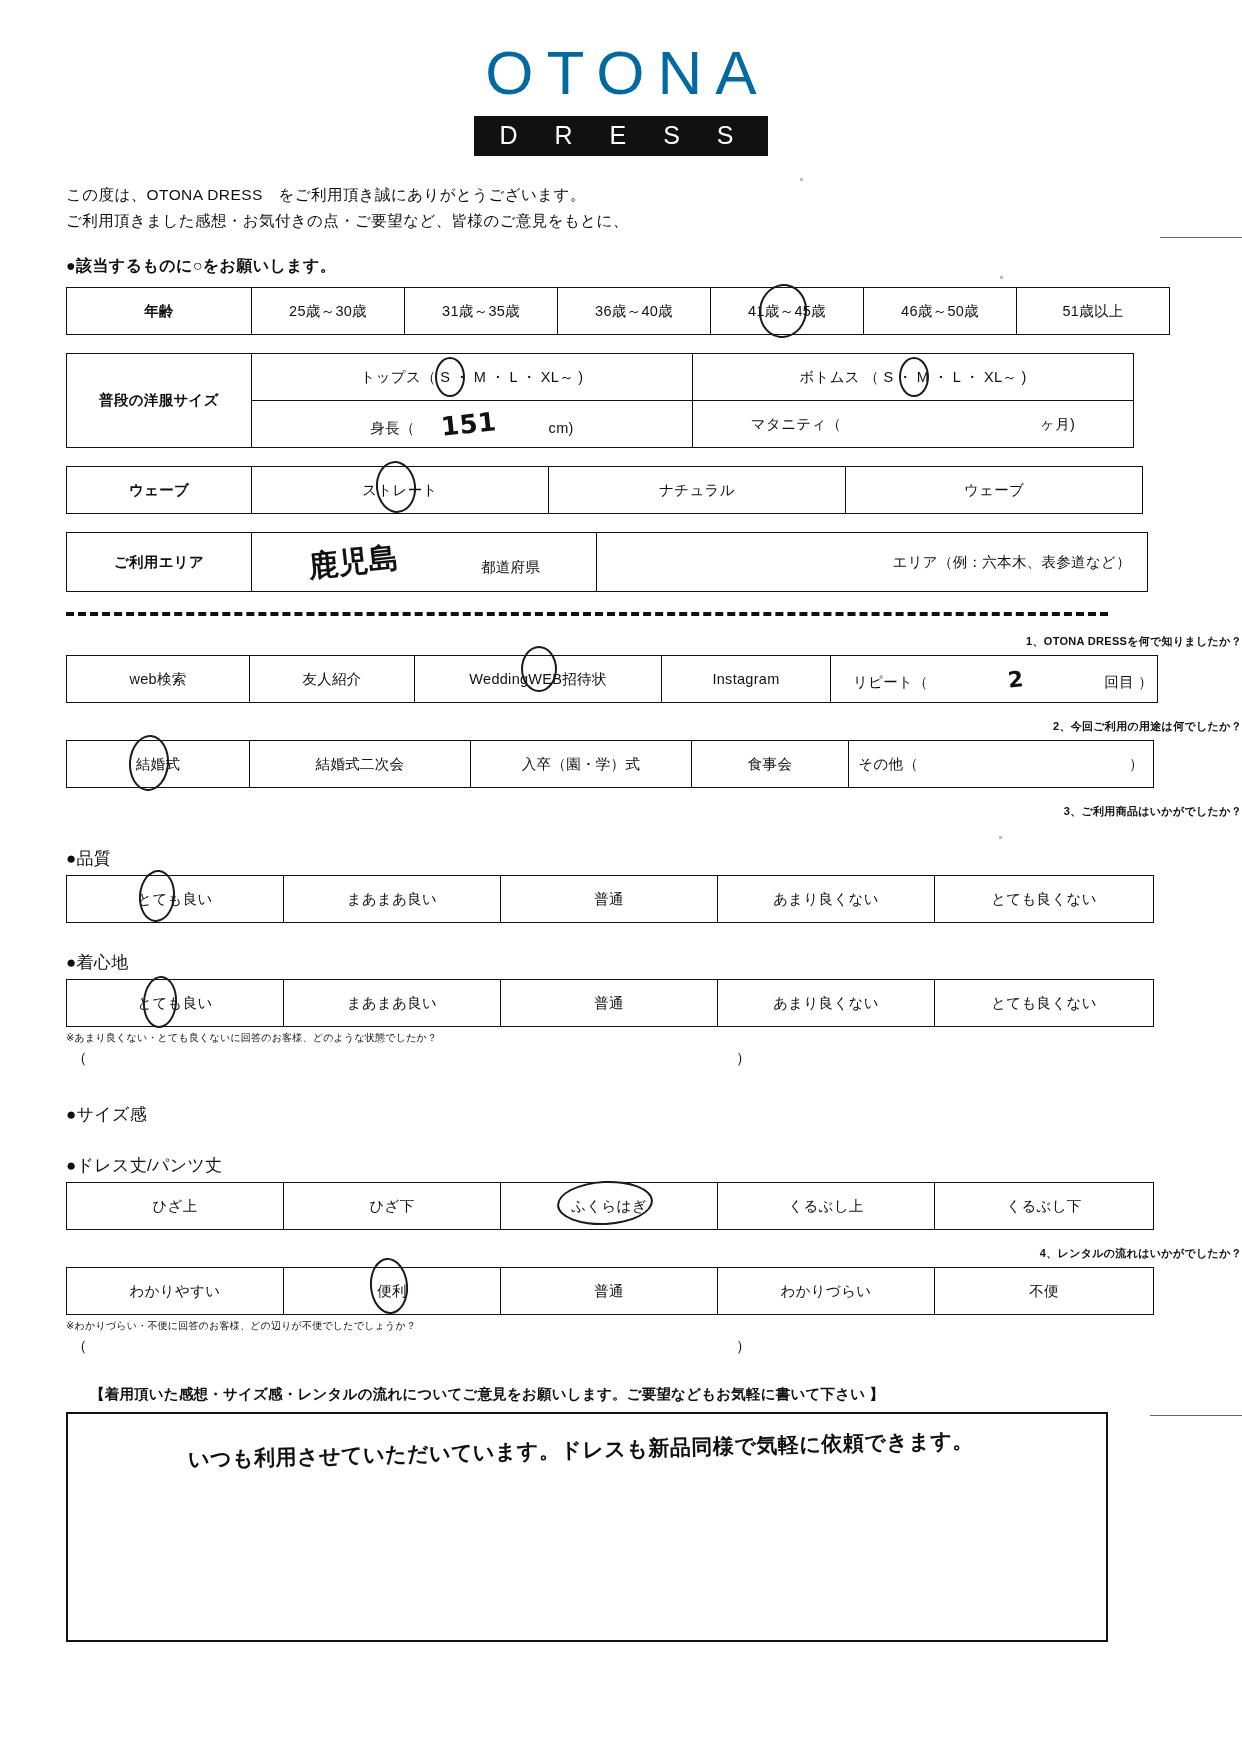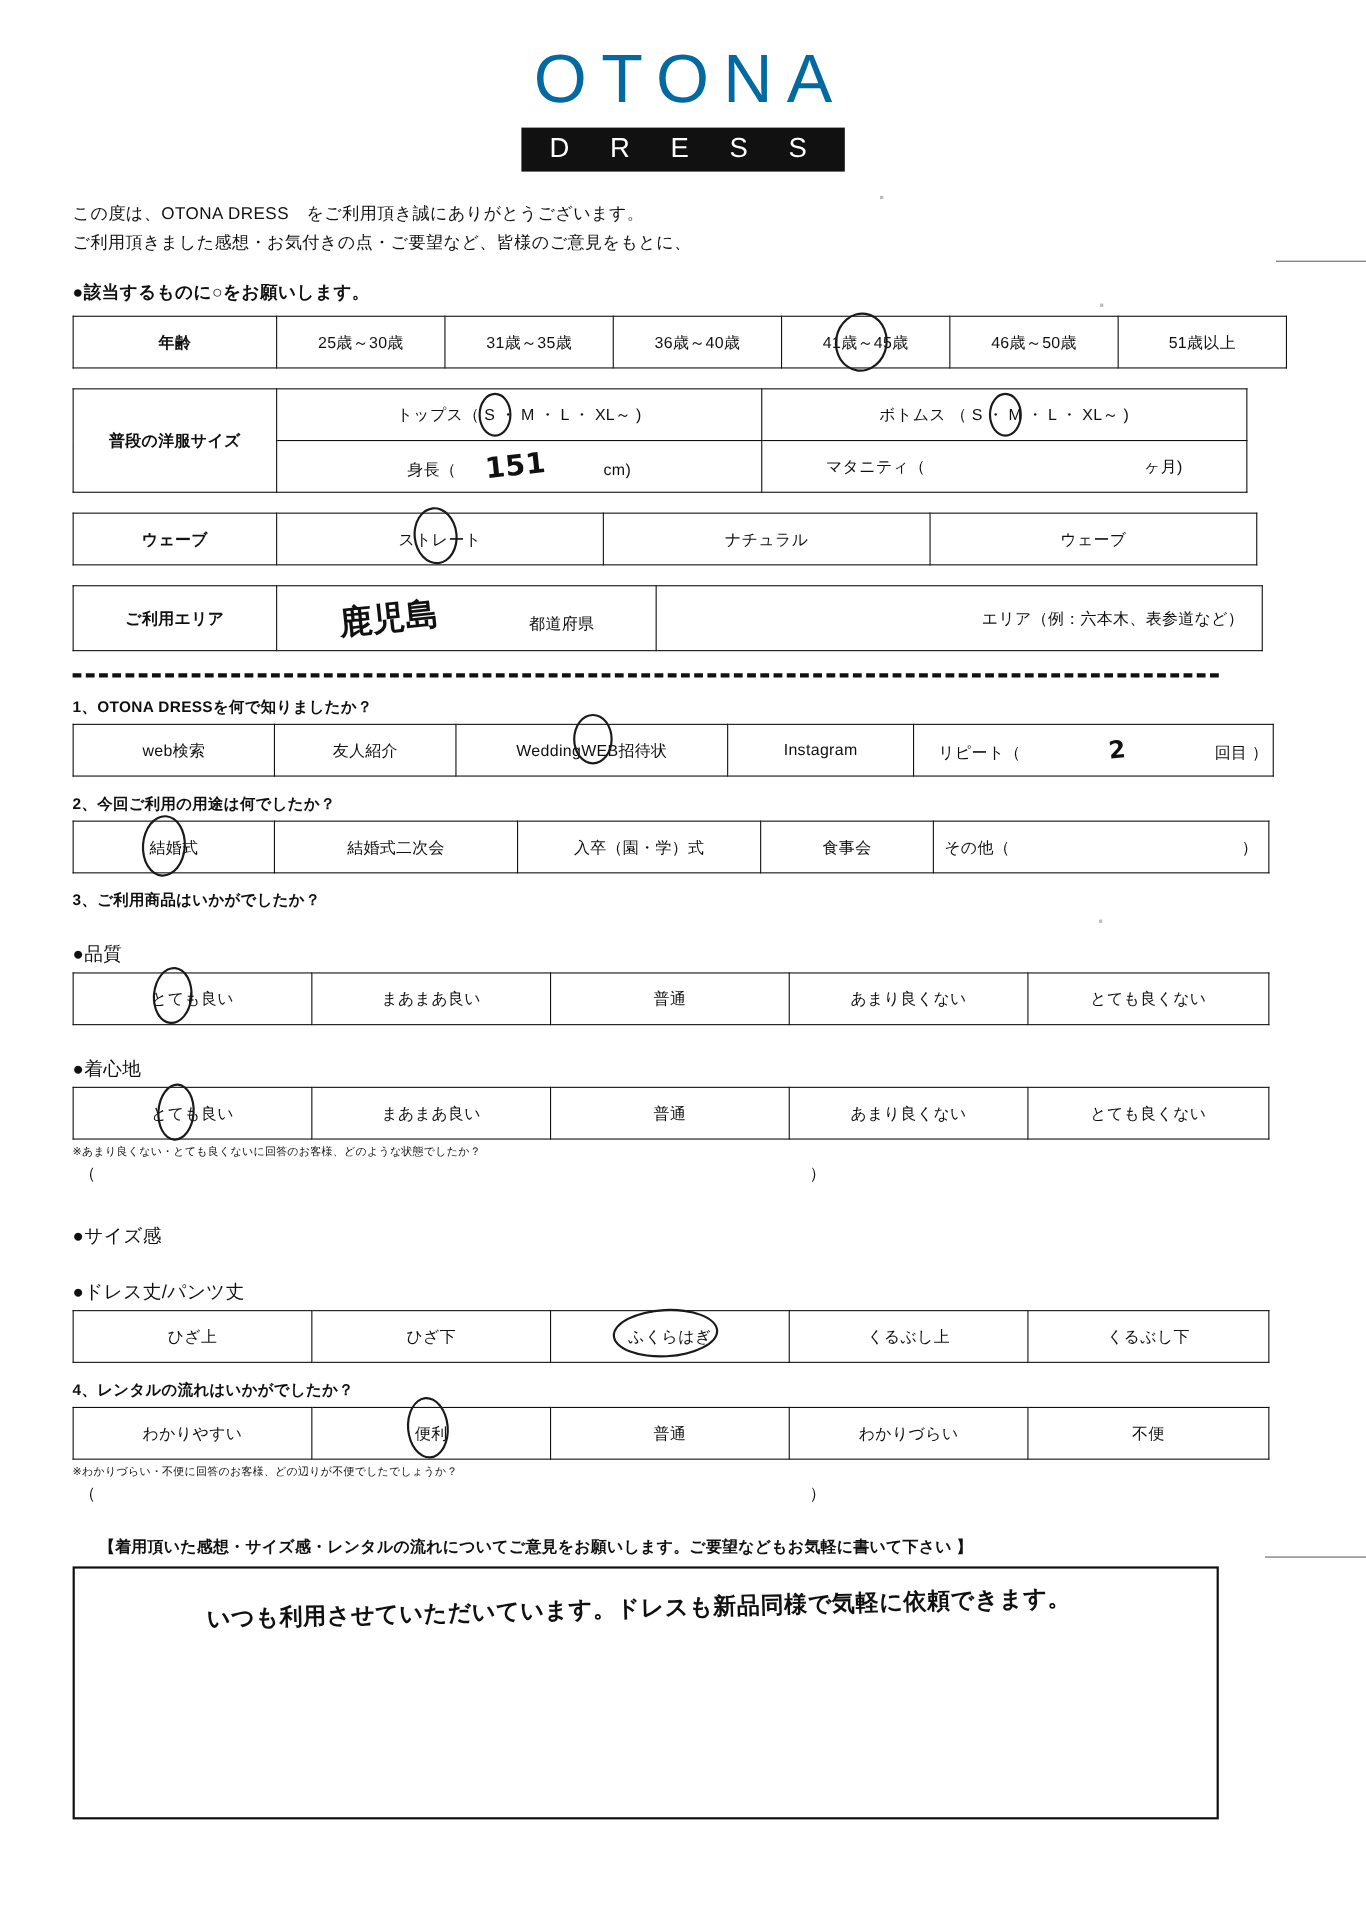--- a/index.html
+++ b/index.html
@@ -39,21 +39,21 @@
   }
   table.grid td {
     border:1.6px solid #111; text-align:center; vertical-align:middle;
     height:42px; padding:2px 4px; position:relative; letter-spacing:.3px;
     white-space:nowrap;
   }
   td.label { font-weight:bold; }
   td.left { text-align:left; padding-left:10px; }
 
   
-  .qtitle { margin:16px 0 6px 66px; font-size:14px; font-weight:bold; letter-spacing:.3px; }
+  .qtitle { margin:16px 0 6px 66px; font-size:11px; font-weight:bold; letter-spacing:.3px;text-align:right; }
   .subtitle { margin:28px 0 5px 66px; font-size:17px; font-weight:normal; letter-spacing:.3px; }
   .note { margin:4px 0 0 66px; font-size:10px; letter-spacing:.2px; }
   .paren-row {
     margin:4px 0 0 66px; font-size:15px; width:1040px; position:relative; height:26px;
   }
   .paren-row .op { position:absolute; left:6px; top:0; }
   .paren-row .cp { position:absolute; left:670px; top:0; }
 
   
   .dashed {

